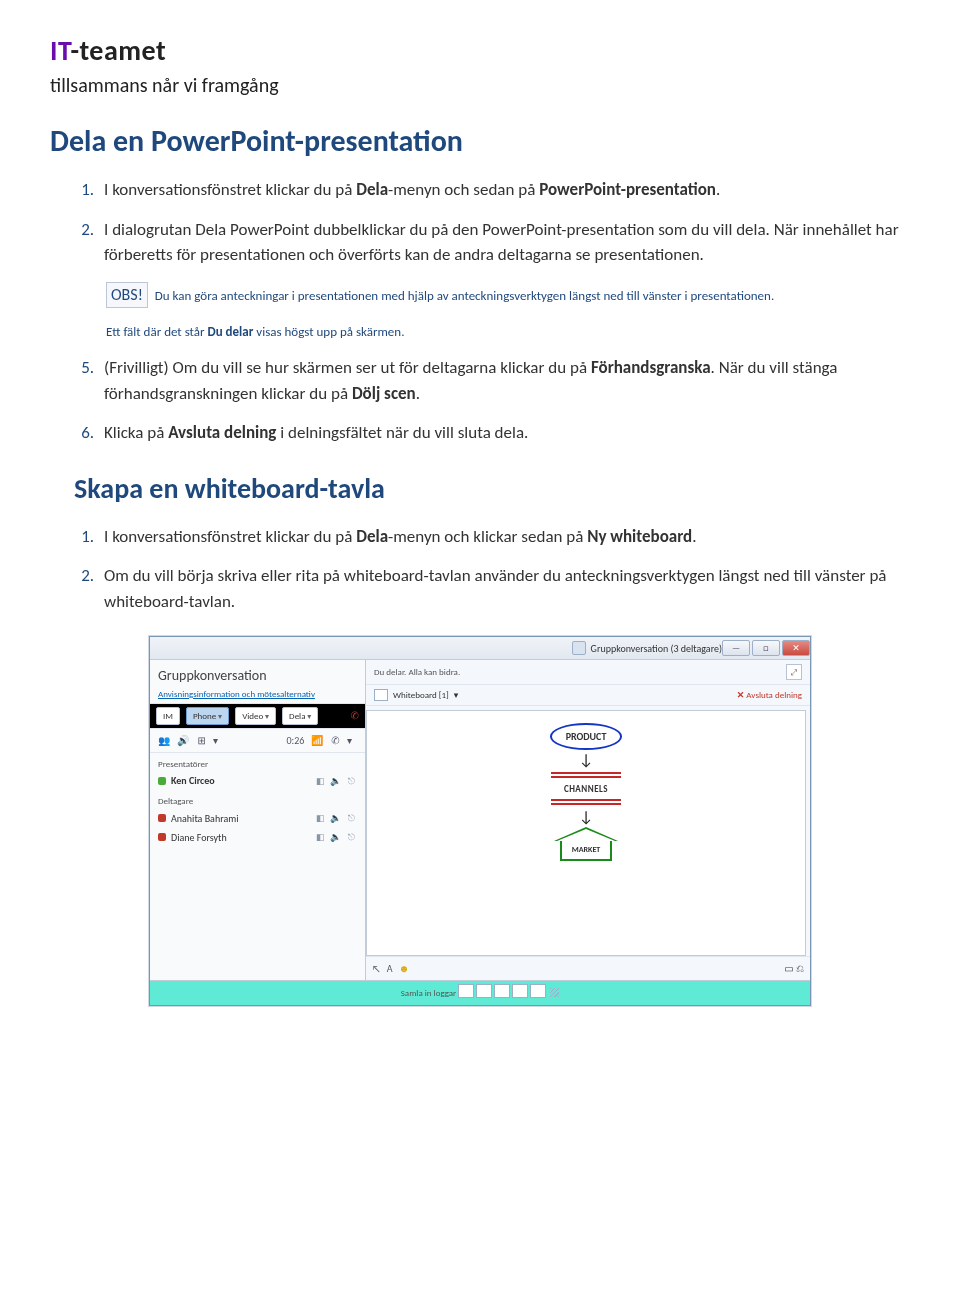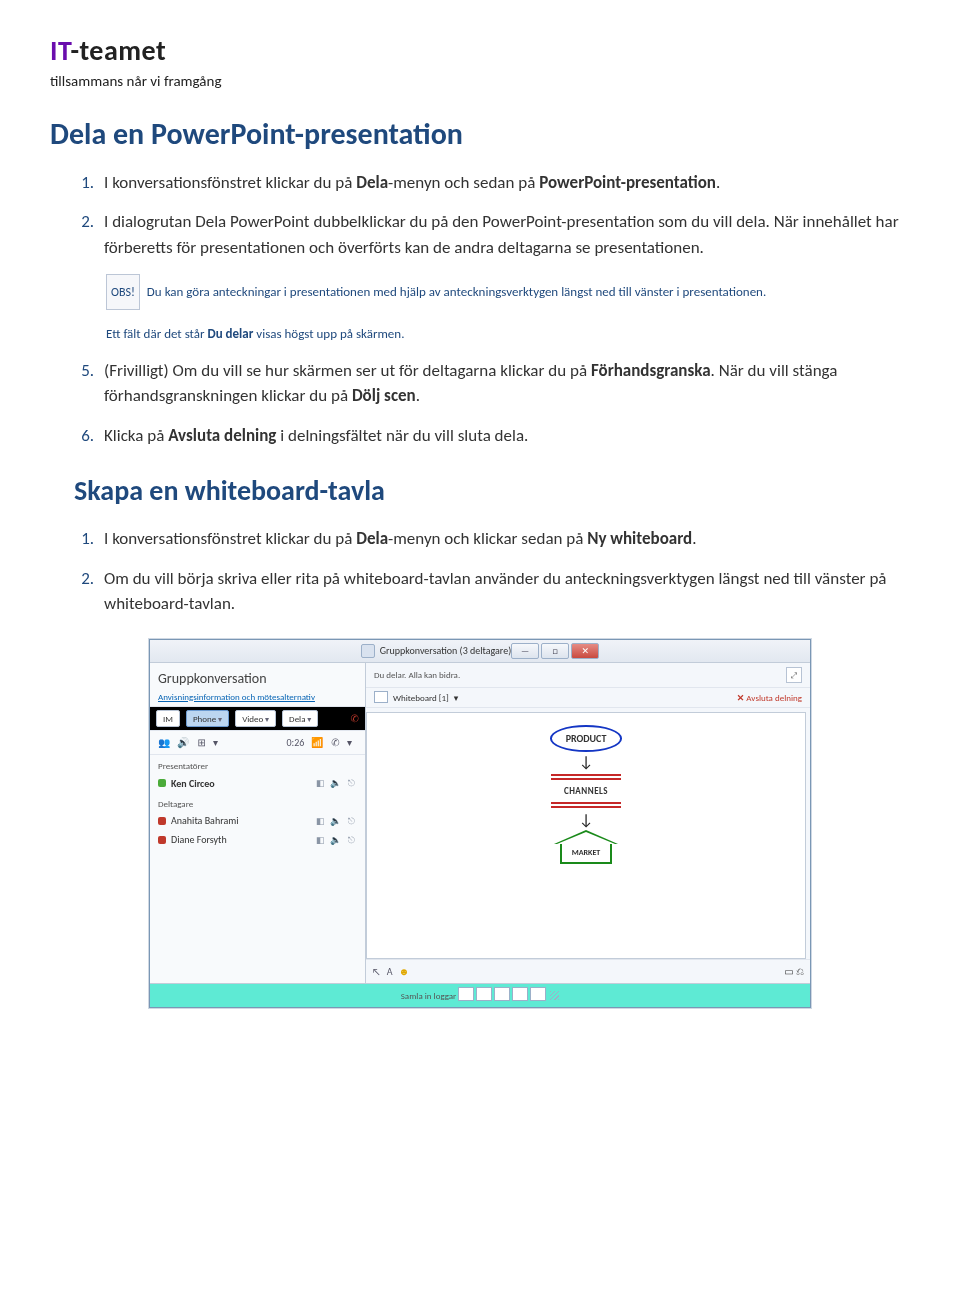--- a/index.html
+++ b/index.html
@@ -8,21 +8,21 @@
     padding: 30px 50px 40px 50px;
     color: #333;
     background: #fff;
     font-size: 16px;
     line-height: 1.5;
   }
   .logo { margin-bottom: 18px; }
   .logo-main { font-size: 28px; font-weight: 700; letter-spacing: 0.5px; }
   .logo-main .purple { color: #6a0dad; }
   .logo-main .dark { color: #222; }
-  .logo-sub { font-size: 15px; color: #222; margin-top: -2px; }
+  .logo-sub { font-size: 20px; color: #222; margin-top: -2px; }
   h1.blue {
     color: #1f497d;
     font-size: 30px;
     font-weight: 600;
     margin: 18px 0 14px 0;
   }
   h2.blue {
     color: #1f497d;
     font-size: 28px;
     font-weight: 600;
@@ -41,45 +41,45 @@
   ol li span.body { color: #333; }
   .note {
     margin: 14px 0 14px 56px;
     font-size: 13px;
     color: #1f497d;
     line-height: 1.5;
   }
   .note .obs {
     display: inline-block;
     border: 1px solid #bcc6d6;
-    padding: 8px 4px;
+    padding: 0 4px;
     margin-right: 4px;
     background: #f6f7fa;
-    font-size: 12px;
+    font-size: 16px;
   }
   .subnote {
     margin: 14px 0 14px 56px;
     font-size: 13px;
     color: #1f497d;
   }
   b { font-weight: 700; color: inherit; }
   
   .app-window {
     width: 660px;
     margin: 22px auto 0 auto;
     border: 1px solid #7a97b5;
     background: #f4f7fb;
     font-size: 10px;
     color: #333;
     box-shadow: 0 0 0 1px #cfd8e3;
   }
   .titlebar {
     display: flex;
     align-items: center;
-    justify-content: center;
+    justify-content: flex-end;
     padding: 3px 0;
     background: linear-gradient(#f0f3f8, #e2e8f0);
     border-bottom: 1px solid #c2ccd9;
   }
   .titlebar-left { display: flex; align-items: center; gap: 5px; }
   .lync-icon { width: 12px; height: 12px; background: #d9e2ef; border: 1px solid #9cb0c9; border-radius: 2px; }
   .win-controls { display: flex; gap: 2px; }
   .win-btn {
     width: 26px; height: 14px;
     background: linear-gradient(#f6f8fb,#dde4ee);

